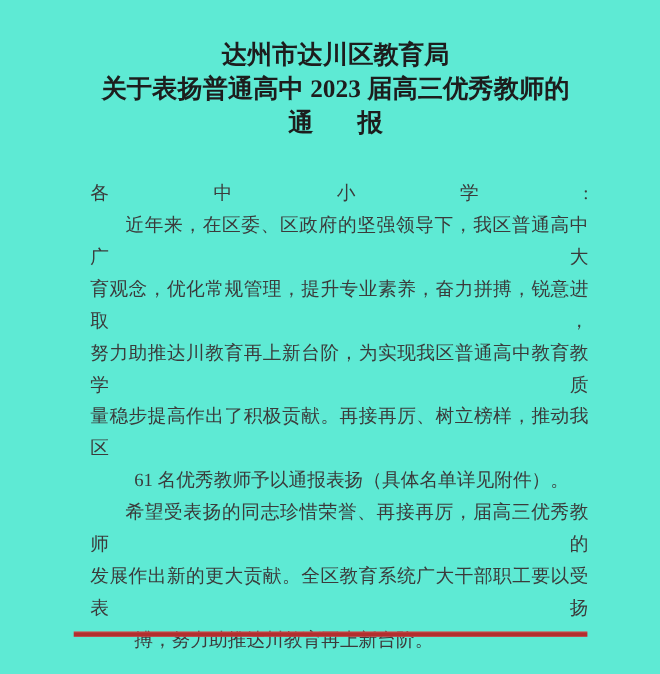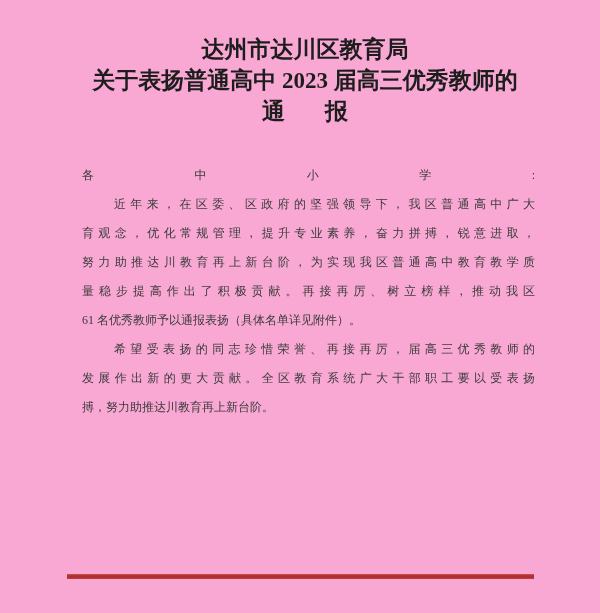--- a/index.html
+++ b/index.html
@@ -32,53 +32,54 @@
   .title-line-3 {
     display: flex;
     justify-content: center;
     gap: 40px;
   }
   .body-block {
     position: absolute;
     top: 161px;
     left: 82px;
     width: 453px;
-    font-size: 12px;
+    font-size: 17px;
     line-height: 29px;
     color: #3b3b3b;
   }
   .body-line {
     text-align: justify;
     text-align-last: justify;
     -moz-text-align-last: justify;
     text-justify: inter-character;
   }
   .body-line.first-of-para {
     text-indent: 32px;
   }
   .body-line.last-of-para {
     text-align-last: left;
+    margin-left: 40px;
     -moz-text-align-last: left;
   }
   .salutation {
     text-align: left;
   }
   .red-divider {
     position: absolute;
     top: 574px;
     left: 67px;
     width: 467px;
     height: 5px;
     background: linear-gradient(180deg, #d05251 0%, #b22f2f 35%, #b22f2f 75%, #ca4646 100%);
   }
 </style>
 </head>
 <body>
 
-<div class="page" style="background: #f9a8d4;">
+<div class="page" style="background: #5eead4;">
 
   <div class="title-block" style="color: rgb(29, 29, 29);">
     <div class="title-line">达州市达川区教育局</div>
     <div class="title-line">关于表扬普通高中 2023 届高三优秀教师的</div>
     <div class="title-line title-line-3">
       <span>通</span>
       <span>报</span>
     </div>
   </div>
 

